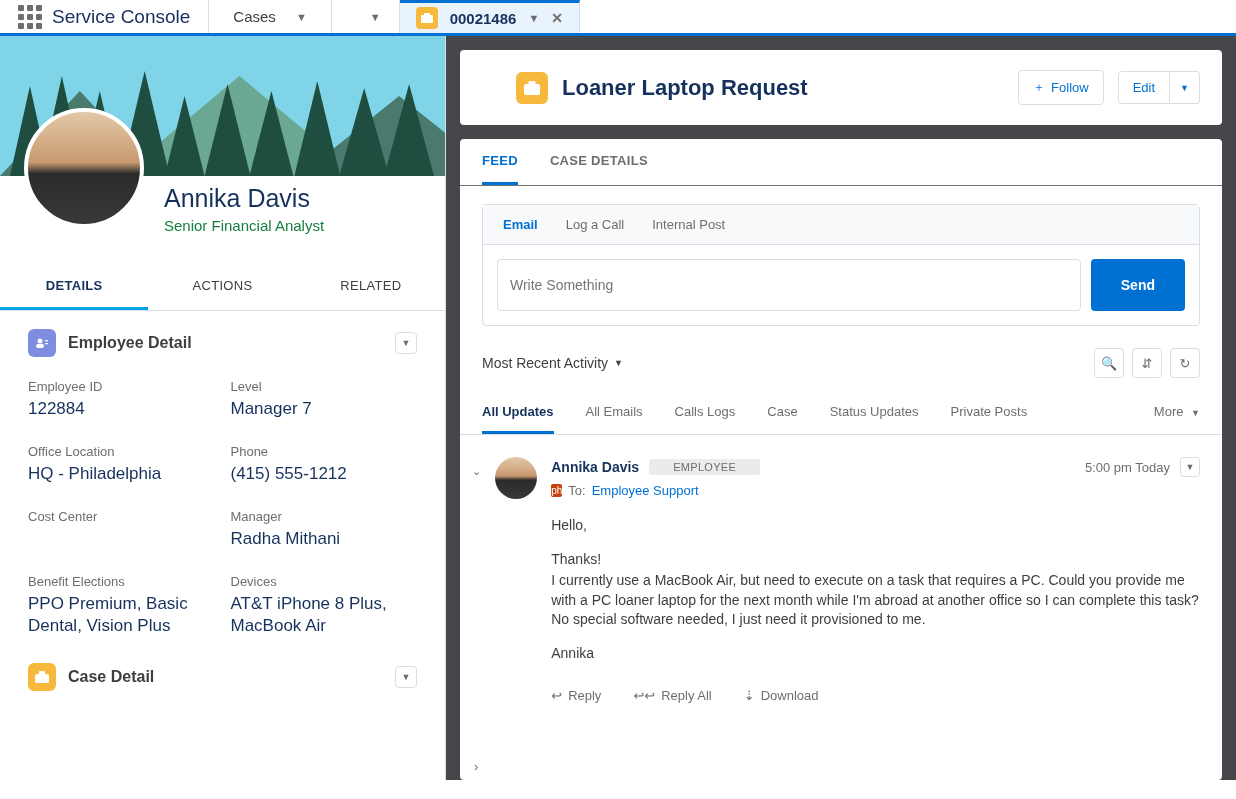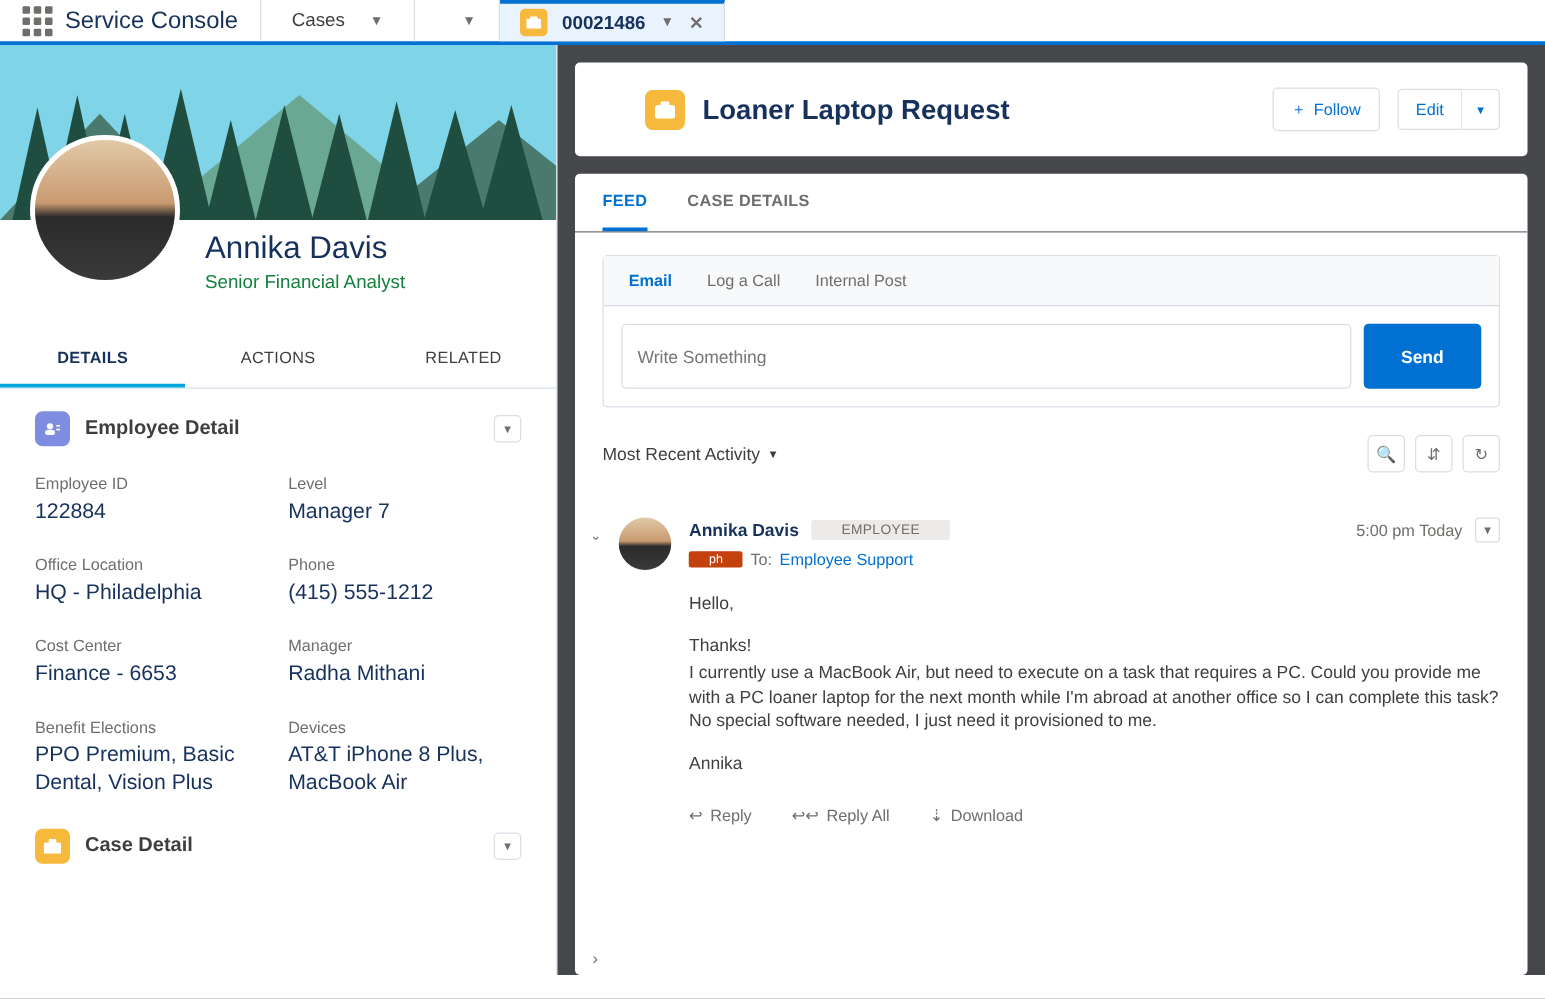--- a/index.html
+++ b/index.html
@@ -85,21 +85,21 @@
 .feed-item { display:flex; gap: 14px; padding: 22px 22px 12px 12px; }
 .collapse-chev { color: #706e6b; font-size: 11px; padding-top: 8px; cursor:pointer; }
 .feed-avatar { width: 42px; height: 42px; border-radius: 21px; background: linear-gradient(180deg,#e2c9a8 0%, #c99a70 45%, #2b2b2b 55%, #3a3a3a 100%); flex-shrink:0; }
 .feed-body { flex: 1; }
 .feed-head-row { display:flex; align-items:center; gap:10px; }
 .feed-author { font-size: 14px; font-weight: 600; color: #16325c; }
 .badge { background: #ecebea; color: #706e6b; font-size: 11px; letter-spacing: .3px; padding: 2px 24px; border-radius: 2px; }
 .feed-time { margin-left:auto; font-size: 13px; color: #706e6b; }
 .feed-menu { width: 20px; height:20px; border:1px solid #d8dde6; border-radius:3px; display:flex; align-items:center; justify-content:center; font-size:9px; color:#706e6b; cursor:pointer; }
 .to-row { display:flex; align-items:center; gap:6px; margin-top: 6px; font-size: 13px; }
-.to-badge { background: #c2410c; color:#fff; font-size:10px; padding:1px 16px; border-radius:2px; }
+.to-badge { background: #c2410c; color:#fff; font-size:10px; padding:1px 0; border-radius:2px; }
 .to-label { color: #706e6b; }
 .to-link { color: #0070d2; cursor:pointer; }
 .email-body { margin-top: 18px; font-size: 14px; color: #3e3e3c; line-height: 1.4; }
 .email-body p { margin-bottom: 14px; }
 .feed-actions { display:flex; gap: 32px; margin-top: 24px; }
 .feed-action { display:flex; align-items:center; gap:6px; color: #706e6b; font-size: 13px; cursor:pointer; }
 .expand-toggle { position:absolute; bottom:6px; left:14px; color:#706e6b; font-size:13px; cursor:pointer; }
 .right-inner { position:relative; flex:1; overflow:hidden; }
 </style>
 </head>
@@ -200,21 +200,20 @@
         <div>
           <div class="field-label">Office Location</div>
           <div class="field-value">HQ - Philadelphia</div>
         </div>
         <div>
           <div class="field-label">Phone</div>
           <div class="field-value">(415) 555-1212</div>
         </div>
         <div>
           <div class="field-label">Cost Center</div>
-          <div class="field-value">Finance - 6653</div>
         </div>
         <div>
           <div class="field-label">Manager</div>
           <div class="field-value">Radha Mithani</div>
         </div>
         <div>
           <div class="field-label">Benefit Elections</div>
           <div class="field-value">PPO Premium, Basic Dental, Vision Plus</div>
         </div>
         <div>
@@ -292,20 +291,32 @@
             </span>
           <span class="util-btn">
               <span>⇵</span>
             </span>
           <span class="util-btn">
               <span>↻</span>
             </span>
         </div>
       </div>
 
+      <div class="filter-tabs">
+        <span class="filter-tab active">All Updates</span>
+        <span class="filter-tab">All Emails</span>
+        <span class="filter-tab">Calls Logs</span>
+        <span class="filter-tab">Case</span>
+        <span class="filter-tab">Status Updates</span>
+        <span class="filter-tab">Private Posts</span>
+        <span class="filter-tab more-tab">
+          <span>More</span>
+          <span style="font-size:9px;margin-left:4px">▼</span>
+        </span>
+      </div>
 
       <div class="feed-item">
         <span class="collapse-chev">⌄</span>
         <div class="feed-avatar"></div>
         <div class="feed-body">
           <div class="feed-head-row">
             <span class="feed-author">Annika Davis</span>
             <span class="badge">EMPLOYEE</span>
             <span class="feed-time">5:00 pm Today</span>
             <span class="feed-menu">▼</span>

